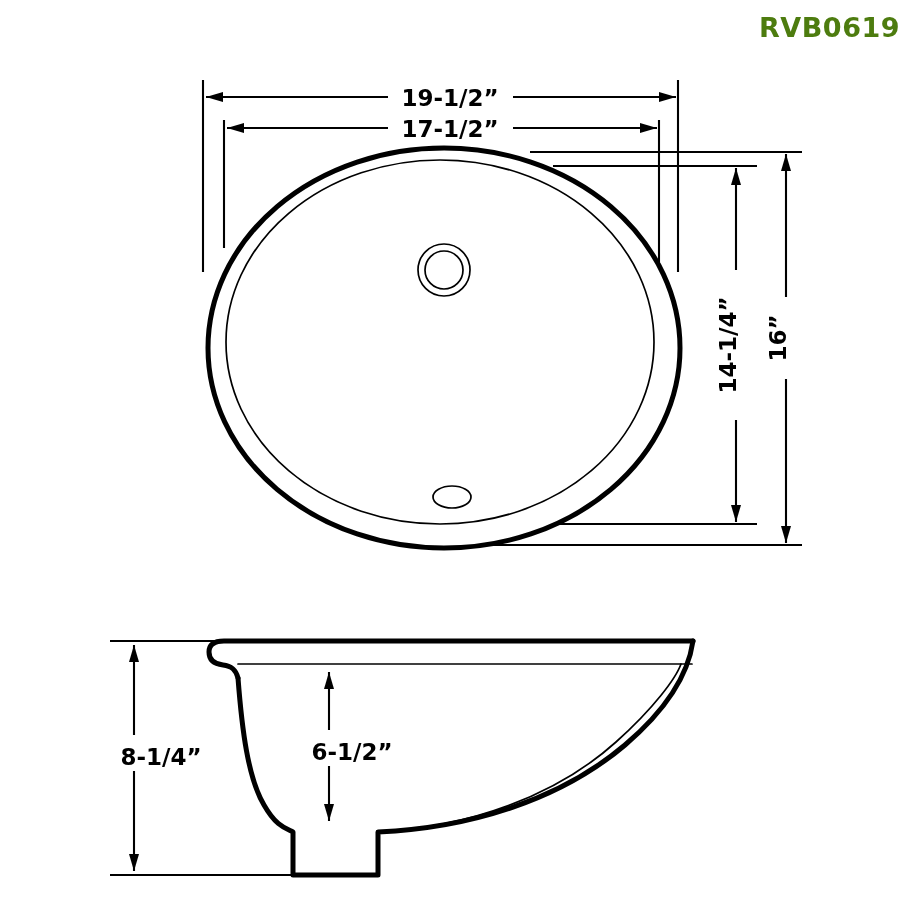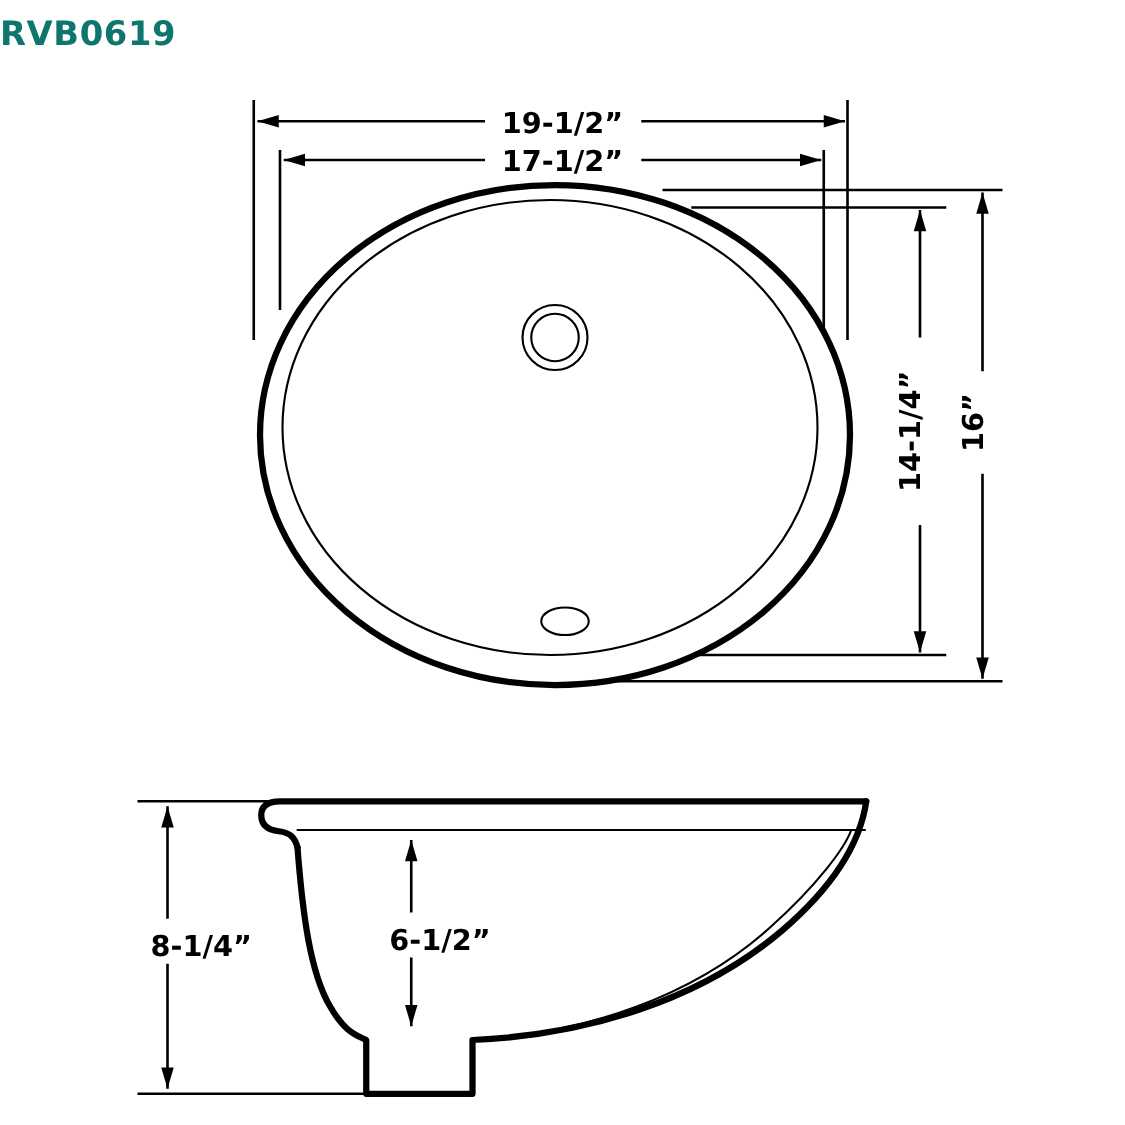--- a/index.html
+++ b/index.html
@@ -16,24 +16,24 @@
     width: 900px;
     height: 900px;
     background: #ffffff;
     overflow: hidden;
   }
   #drawing-title {
     position: absolute;
     top: 12px;
     left: 0;
     width: 900px;
-    text-align: left;
+    text-align: right;
     font-size: 27px;
     font-weight: bold;
-    color: #0f766e;
+    color: #4d7c0f;
     letter-spacing: 0.5px;
     font-family: "DejaVu Sans", "Liberation Sans", sans-serif;
   }
   svg.plan, svg.section {
     position: absolute;
     left: 0;
     top: 0;
   }
   .dimtext {
     font-family: "DejaVu Sans", "Liberation Sans", sans-serif;

